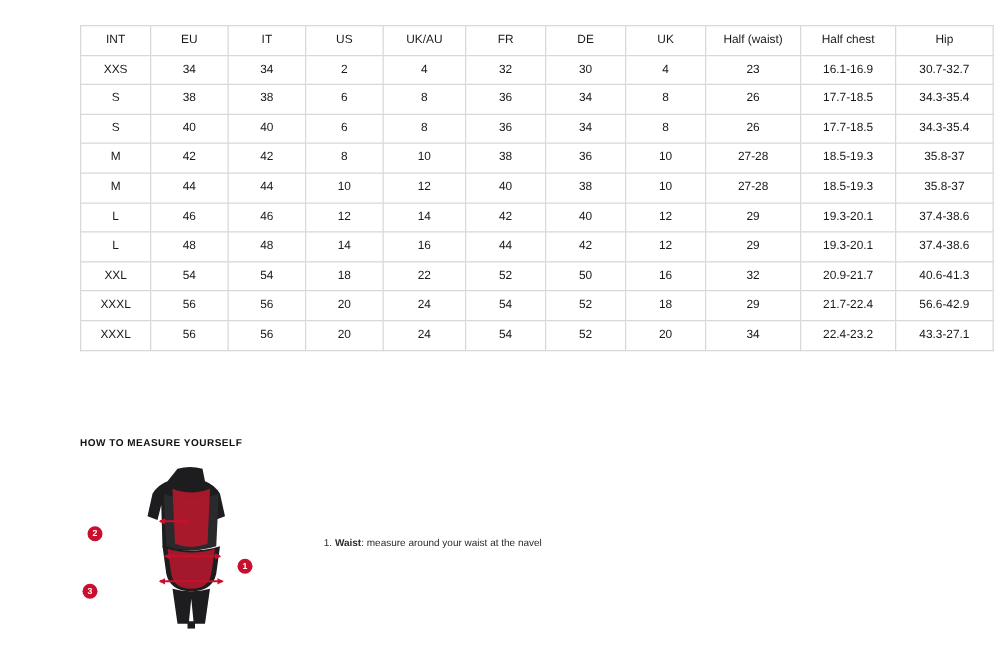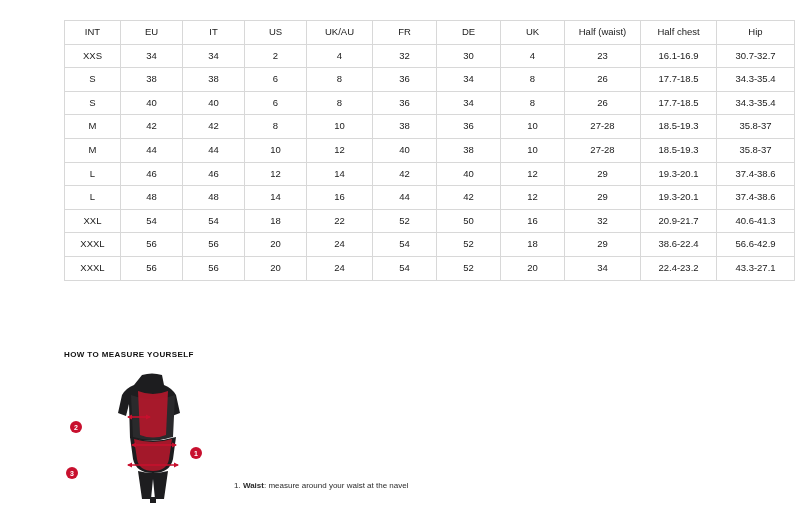--- a/index.html
+++ b/index.html
@@ -69,21 +69,22 @@
   .measure-title {
     font-size: 8px;
     font-weight: bold;
     letter-spacing: 0.4px;
     color: #111;
     margin-bottom: 10px;
   }
   .measure-body {
     position: relative;
     display: flex;
-    align-items: flex-end;
+    align-items: center;
+    gap: 25px;
   }
   .figure-box {
     position: relative;
     width: 110px;
     height: 130px;
     margin-left: 34px;
     margin-top: 4px;
   }
   .notes {
     margin-left: 26px;
@@ -260,21 +261,21 @@
         <tr>
           <td>XXXL</td>
           <td>56</td>
           <td>56</td>
           <td>20</td>
           <td>24</td>
           <td>54</td>
           <td>52</td>
           <td>18</td>
           <td>29</td>
-          <td>38.6-22.4</td>
+          <td>21.7-22.4</td>
           <td>56.6-42.9</td>
         </tr>
         <tr>
           <td>XXXL</td>
           <td>56</td>
           <td>56</td>
           <td>20</td>
           <td>24</td>
           <td>54</td>
           <td>52</td>

